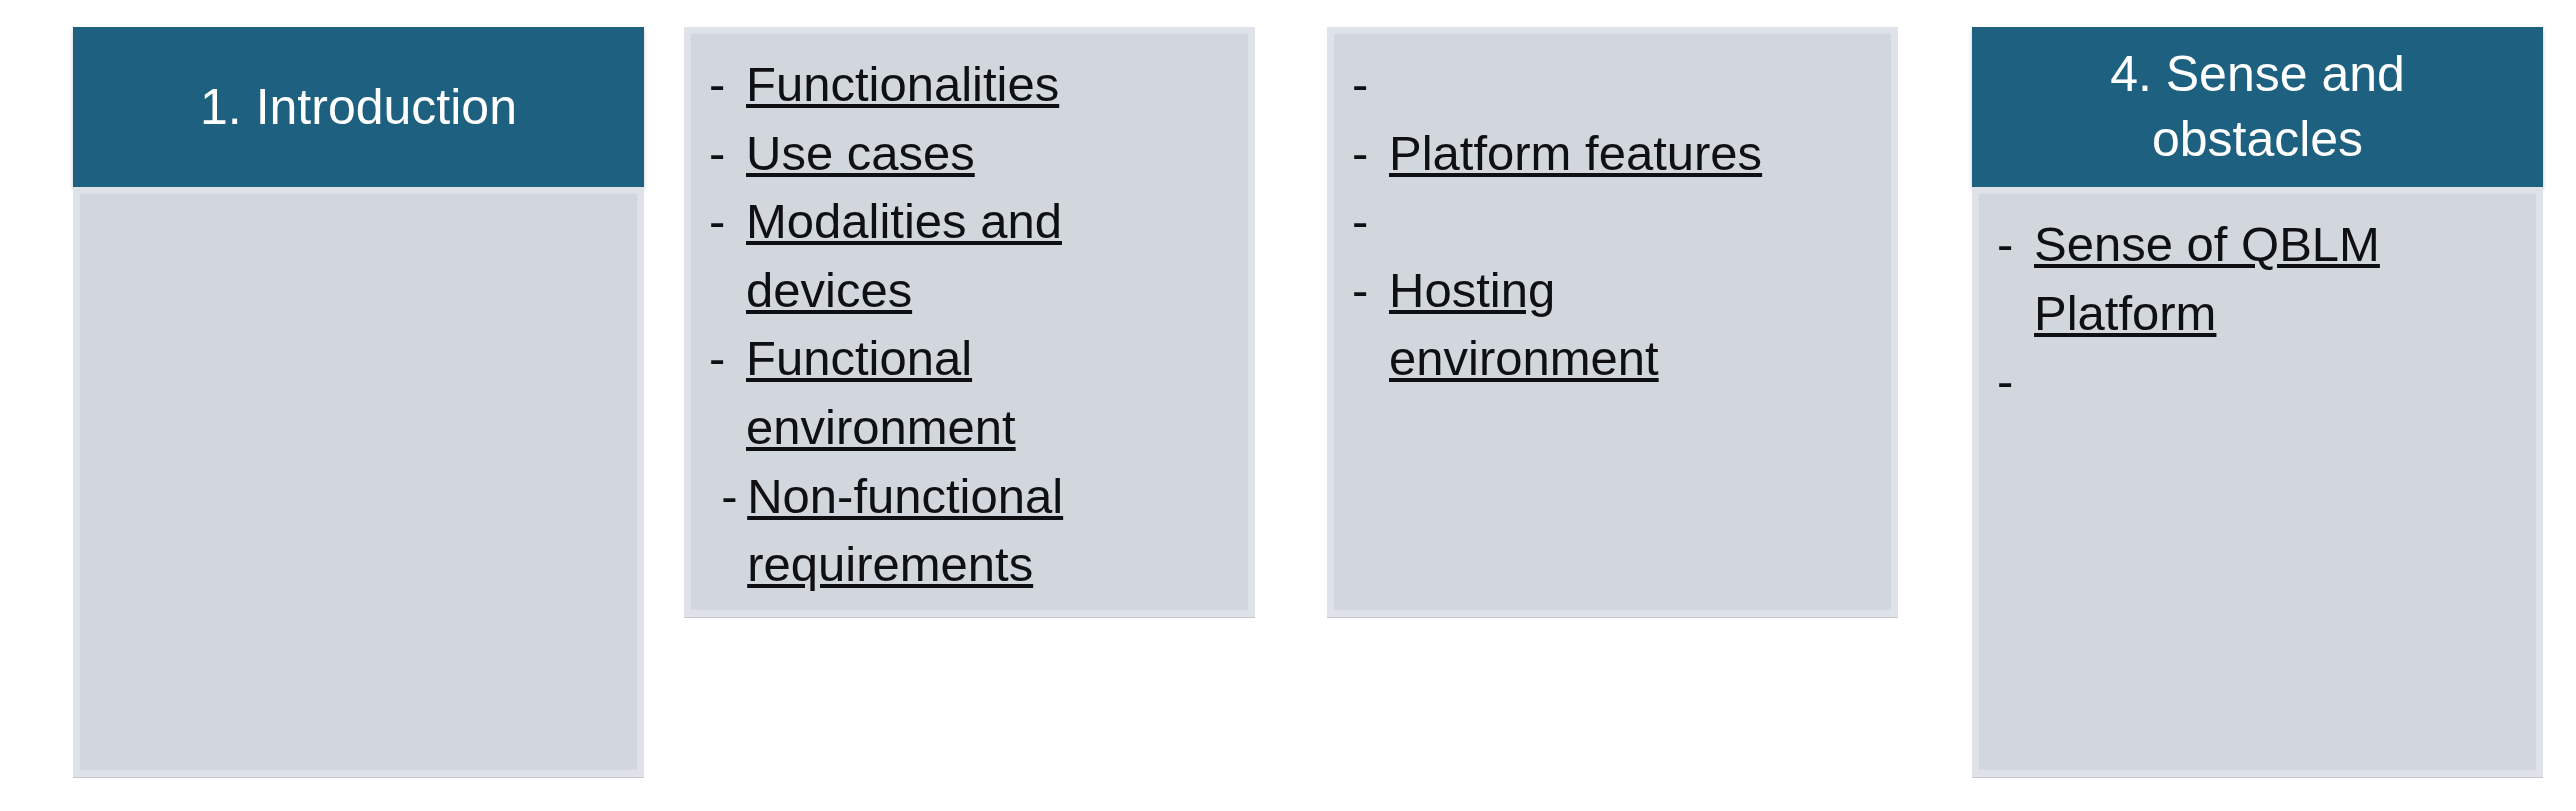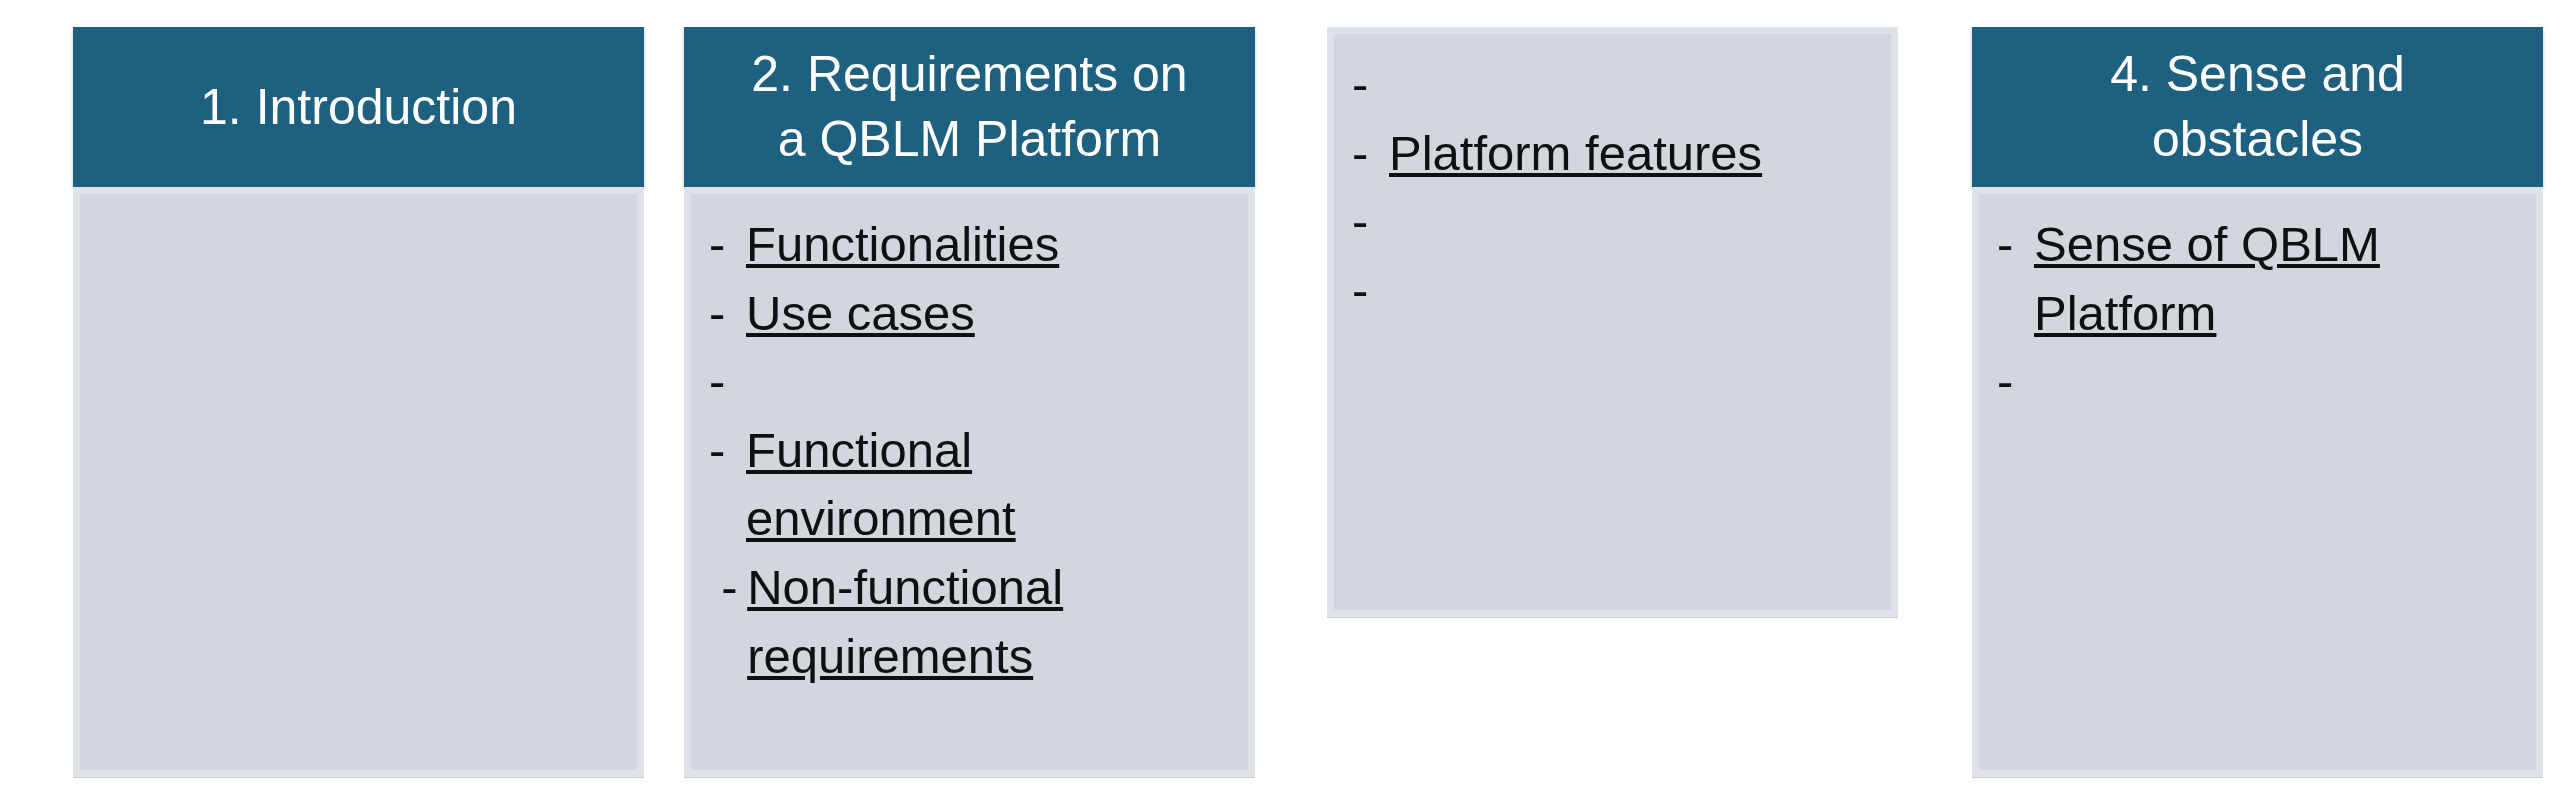--- a/index.html
+++ b/index.html
@@ -60,35 +60,33 @@
 <div class="canvas" style="--page-bg: #FFFFFF; --header-bg: #1E6080; --header-fg: #FFFFFF; --body-bg: #D2D6DD; --body-frame: #DFE3E9; --text-fg: #0F1013;">
 
   <div class="card c1">
     <div class="card-header">
       <span>1. Introduction</span>
     </div>
     <div class="card-body"></div>
   </div>
 
   <div class="card c2">
-    <div class="card-header">
-      <span>2. Requirements on
-a QBLM Platform</span>
-    </div>
     <div class="card-body">
       <div class="item">
         <span class="dash">-</span>
         <span class="text">Functionalities</span>
       </div>
       <div class="item">
         <span class="dash">-</span>
         <span class="text">Use cases</span>
       </div>
       <div class="item">
         <span class="dash">-</span>
+        <span class="text">Modalities and
+devices</span>
       </div>
       <div class="item">
         <span class="dash">-</span>
         <span class="text">Functional
 environment</span>
       </div>
       <div class="item tight">
         <span class="dash">-</span>
         <span class="text">Non-functional
 requirements</span>
@@ -103,20 +101,22 @@
       </div>
       <div class="item">
         <span class="dash">-</span>
         <span class="text">Platform features</span>
       </div>
       <div class="item">
         <span class="dash">-</span>
       </div>
       <div class="item">
         <span class="dash">-</span>
+        <span class="text">Hosting
+environment</span>
       </div>
     </div>
   </div>
 
   <div class="card c4">
     <div class="card-header">
       <span>4. Sense and
 obstacles</span>
     </div>
     <div class="card-body">

